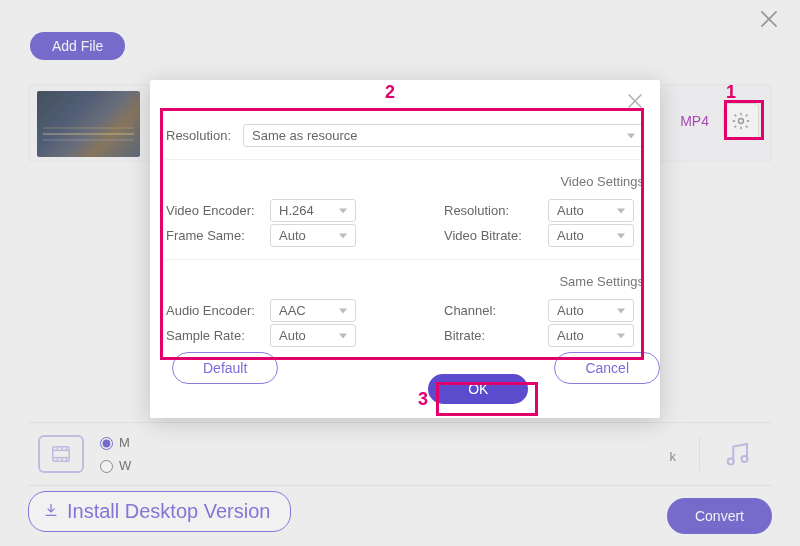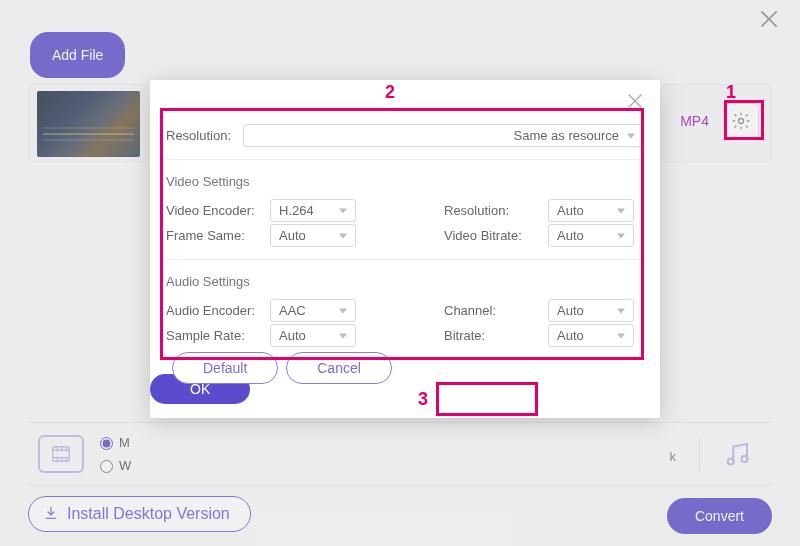--- a/index.html
+++ b/index.html
@@ -2,60 +2,60 @@
 <html><head>
 <meta charset="utf-8">
 <style>
   * { box-sizing: border-box; margin: 0; padding: 0; font-family: Arial, Helvetica, sans-serif; }
   body { width: 800px; height: 546px; background: #f9f9f9; position: relative; overflow: hidden; }
 
   .overlay { position: absolute; inset: 0; background: rgba(200,200,200,0.25); pointer-events: none; }
 
   .close-x-big { position: absolute; top: 6px; right: 18px; width: 26px; height: 26px; color: #888; cursor: pointer; }
 
-  .add-file-btn { position: absolute; top: 32px; left: 30px; background: #5b4bcd; color: #fff; border: none; border-radius: 18px; padding: 15px 22px; font-size: 14px; cursor: pointer; }
+  .add-file-btn { position: absolute; top: 32px; left: 30px; background: #5b4bcd; color: #fff; border: none; border-radius: 18px; padding: 6px 22px; font-size: 14px; cursor: pointer; }
 
   .file-row { position: absolute; top: 84px; left: 28px; right: 28px; height: 78px; background: rgba(245,245,248,0.8); border: 1px solid #eee; border-radius: 4px; }
   .thumb { position: absolute; top: 6px; left: 8px; width: 103px; height: 66px; background: linear-gradient(135deg,#1a2a3a 0%, #2a3a5a 35%, #4a5060 55%, #705a3a 70%, #3a4a60 100%); border-radius: 2px; }
   .thumb::after{ content:""; position:absolute; left:6px; right:6px; bottom:22px; height:2px; background:rgba(255,230,130,0.3); box-shadow: 0 -6px 0 rgba(255,200,100,0.15), 0 6px 0 rgba(180,180,220,0.2);}
   .fmt { position: absolute; top: 28px; right: 62px; color: #a21caf; font-size: 14px; }
   .gear-btn { position: absolute; top: 18px; right: 12px; width: 36px; height: 36px; border: 1px solid #ddd; border-radius: 5px; background: #fff; display:flex; align-items:center; justify-content:center; cursor:pointer; }
   .gear-btn svg { stroke:#888; }
 
   .bottom-bar { position: absolute; left: 28px; right: 28px; bottom: 60px; height: 64px; border-top: 1px solid #e7e7ea; border-bottom: 1px solid #e7e7ea; display:flex; align-items:center; }
   .film-icon { width: 46px; height: 38px; border: 2px solid #bdb8e8; border-radius: 6px; display:flex; align-items:center; justify-content:center; margin-left: 10px; }
   .radio-col { margin-left: 16px; display:flex; flex-direction:column; gap:8px; font-size:13px; color:#555; }
   .radio-col input { accent-color:#5b4bcd; margin-right:6px; display:inline-block; vertical-align:middle;}
   .music-divider { position:absolute; right:72px; top:14px; bottom:14px; width:1px; background:#e5e5ea;}
   .music-icon { position:absolute; right:20px; top:16px; color:#b9b3e6; }
   .k-text { position:absolute; right:96px; top:26px; font-size:13px; color:#777;}
 
-  .install-btn { position: absolute; left: 28px; bottom: 14px; border: 1px solid #6a5bdc; color:#6a5bdc; background:#fff; border-radius: 18px; padding: 8px 20px 8px 38px; font-size: 16px; cursor:pointer; }
+  .install-btn { position: absolute; left: 28px; bottom: 14px; border: 1px solid #6a5bdc; color:#6a5bdc; background:#fff; border-radius: 18px; padding: 8px 20px 8px 38px; font-size: 20px; cursor:pointer; }
   .install-btn .dl-ic { position:absolute; left:14px; top:8px; }
 
   .convert-btn { position:absolute; right:28px; bottom:12px; background:#5b4bcd; color:#fff; border:none; border-radius:18px; padding: 10px 28px; font-size:14px; cursor:pointer;margin-top:19px;}
 
   
   .modal { position:absolute; top: 80px; left: 150px; width: 510px; height: 338px; background:#fff; border-radius:2px; box-shadow: 0 4px 24px rgba(0,0,0,0.18); padding: 14px 16px 30px; }
   .modal .close-x { position:absolute; top:10px; right:14px; width:22px; height:22px; color:#aaa; cursor:pointer;}
   .m-body { position:absolute; top:44px; left:16px; right:16px; bottom:56px; }
 
   .row1 { display:flex; align-items:center; gap:12px; }
   .label { font-size:13px; color:#666; }
   .select { border:1px solid #d8d8dc; border-radius:3px; font-size:13px; color:#666; padding: 3px 24px 3px 8px; background:#fff; position:relative; display:inline-flex; align-items:center;}
   .select::after{ content:""; position:absolute; right:8px; top:50%; width:0; height:0; border-left:4px solid transparent; border-right:4px solid transparent; border-top:5px solid #bbb; transform:translateY(-50%);}
-  .sel-wide { flex:1;justify-content:flex-end; }
+  .sel-wide { flex:1; }
   .sel-sm { width:86px;align-items:flex-end; }
 
-  .section-title { text-align:left; font-size:13px; color:#777; margin: 14px 0 10px; position:relative;}
+  .section-title { text-align:right; font-size:13px; color:#777; margin: 14px 0 10px; position:relative;}
   .hr { border:none; border-top:1px solid #eee; margin:12px 0 0;}
   .grid2 { display:grid; grid-template-columns: 104px 96px 1fr 104px 96px; row-gap:2px; align-items:center;}
   .grid2 .spacer{}
 
-  .m-footer { position:absolute; left:0; right:0; bottom:14px; display:flex; align-items:center; justify-content:flex-start; gap:36px;}
+  .m-footer { position:absolute; left:0; right:0; bottom:14px; display:flex; align-items:center; justify-content:flex-end; gap:26px;}
   .pill-btn { border-radius: 18px; padding: 7px 30px; font-size:14px; cursor:pointer;}
   .btn-outline { border:1px solid #8a7de0; color:#7a6cd9; background:#fff; }
   .btn-primary { border:none; background:#5b4bcd; color:#fff; padding:7px 40px;margin-top:42px;}
   .default-pos{ position:absolute; left:22px;}
 
   
   .marker { position:absolute; color:#e2006a; font-weight:bold; font-size:18px; pointer-events:none;}
   .box-outline { position:absolute; border:3px solid #e2006a; pointer-events:none;}
 </style>
 </head>
@@ -160,21 +160,21 @@
           <span>Auto</span>
         </div>
       <span class="spacer"></span>
       <span class="label">Video Bitrate:</span>
       <div class="select sel-sm">
           <span>Auto</span>
         </div>
     </div>
 
     <hr class="hr">
-    <div class="section-title">Audio Settings</div>
+    <div class="section-title">Same Settings</div>
 
     <div class="grid2">
       <span class="label">Audio Encoder:</span>
       <div class="select sel-sm">
           <span>AAC</span>
         </div>
       <span class="spacer"></span>
       <span class="label">Channel:</span>
       <div class="select sel-sm">
           <span>Auto</span>

